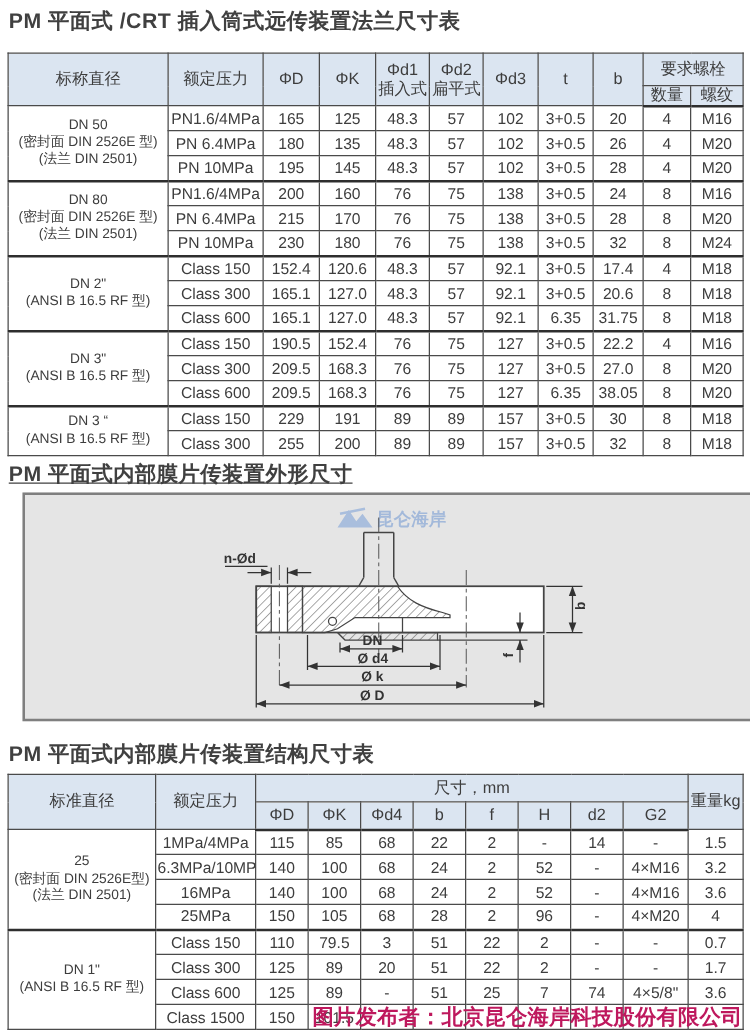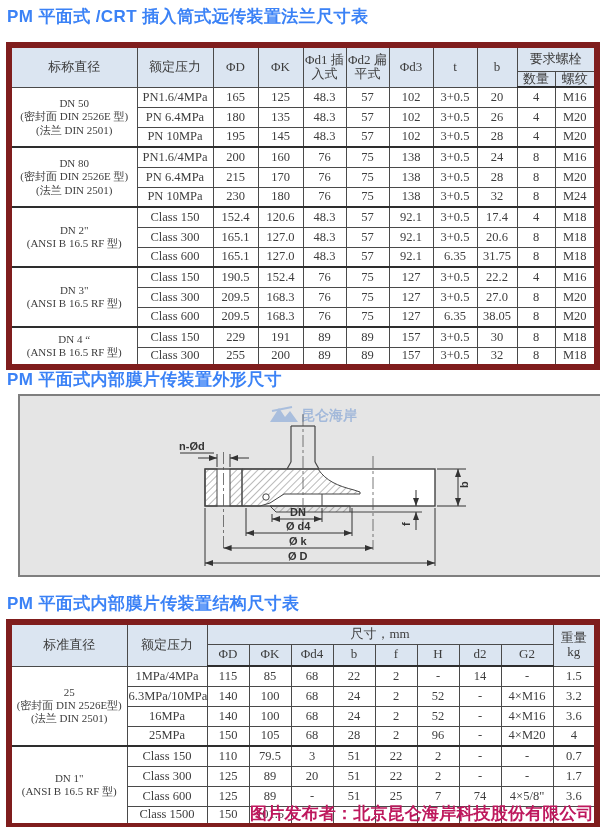--- a/index.html
+++ b/index.html
@@ -3,30 +3,30 @@
 <meta charset="utf-8">
 <style>
   * { margin:0; padding:0; box-sizing:border-box; }
   html,body { background:#ffffff; }
   body {
     width:600px; height:827px; position:relative; overflow:hidden;
     font-family:"Liberation Sans","DejaVu Sans",sans-serif; color:#3d3d3d;
   }
   .title {
     position:absolute; left:7px; font-size:17px; font-weight:bold;
-    color:#3b82f6; letter-spacing:0.4px; white-space:nowrap;
+    color:#404040; letter-spacing:0.4px; white-space:nowrap;
   }
   #title-flange { top:5px; }
-  #title-outline { top:368px; }
+  #title-outline { top:368px;text-decoration:underline; }
   #title-structure { top:592px; }
 
   table.dim-table {
     position:absolute; left:6px; width:588px;
     border-collapse:collapse; table-layout:fixed;
-    border:6px solid #7f1d1d; background:#fff;font-family:Liberation Serif, serif;
+    border:1px solid #7f1d1d; background:#fff;
   }
   #flange-table { top:42px; }
   #structure-table { top:619px; }
   .dim-table th, .dim-table td {
     border:1px solid #4a4a4a; text-align:center; vertical-align:middle;
     font-size:12.5px; color:#3d3d3d; overflow:hidden; padding:0 1px;
   }
   .dim-table thead th {
     background:#dbe5f1; font-weight:normal; font-size:13px; line-height:1.12;
   }
@@ -253,21 +253,21 @@
         <td>76</td>
         <td>75</td>
         <td>127</td>
         <td>6.35</td>
         <td>38.05</td>
         <td>8</td>
         <td>M20</td>
       </tr>
       <tr class="group-start">
         <td rowspan="2" class="group-label">
-          <div>DN 4 “</div>
+          <div>DN 3 “</div>
           <div>(ANSI B 16.5 RF 型)</div>
         </td>
         <td>Class 150</td>
         <td>229</td>
         <td>191</td>
         <td>89</td>
         <td>89</td>
         <td>157</td>
         <td>3+0.5</td>
         <td>30</td>

